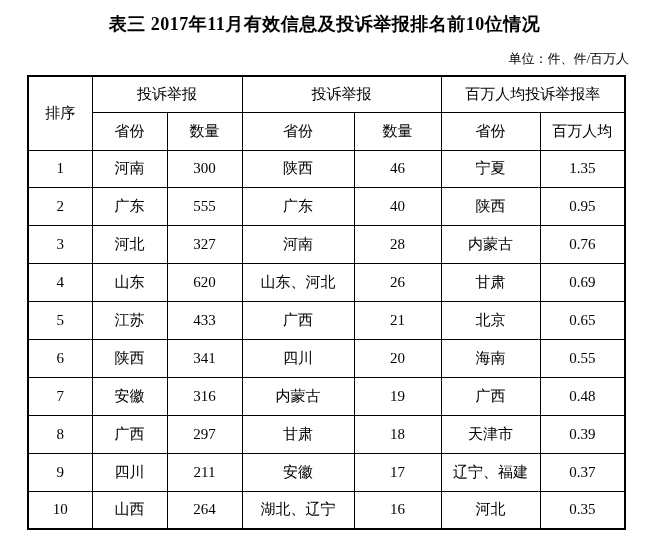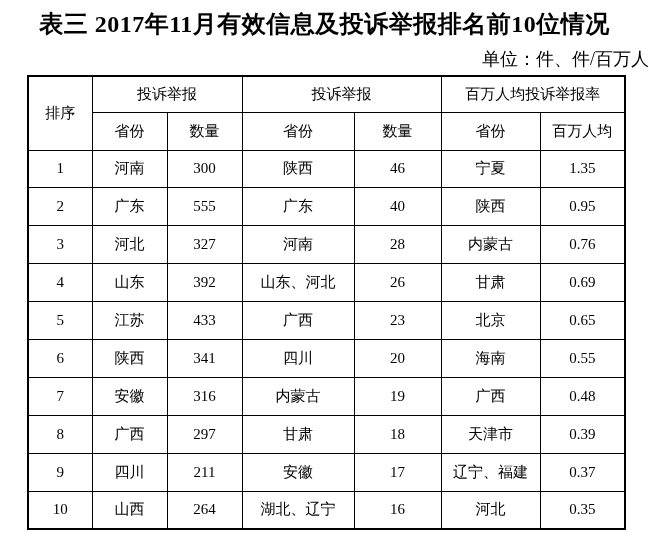--- a/index.html
+++ b/index.html
@@ -12,29 +12,30 @@
   .page {
     position: relative;
     width: 649px;
     height: 540px;
     background: #ffffff;
     overflow: hidden;
   }
   .doc-title {
     padding-top: 11px;
     text-align: center;
-    font-size: 24px;
+    font-size: 18px;
     font-weight: bold;
     letter-spacing: 0.5px;
     line-height: 26px;
   }
   .unit-note {
     margin-top: 13px;
+    padding-right: 20px;
     text-align: right;
-    font-size: 18px;
+    font-size: 13px;
     line-height: 18px;
   }
   table.rank-table {
     border-collapse: collapse;
     table-layout: fixed;
     margin-left: 27px;
     margin-top: 7px;
     border: 2px solid #000000;
   }
   .rank-table th,
@@ -111,32 +112,32 @@
           <td>河北</td>
           <td>327</td>
           <td>河南</td>
           <td>28</td>
           <td>内蒙古</td>
           <td>0.76</td>
         </tr>
         <tr>
           <td>4</td>
           <td>山东</td>
-          <td>392</td>
+          <td>620</td>
           <td>山东、河北</td>
           <td>26</td>
           <td>甘肃</td>
           <td>0.69</td>
         </tr>
         <tr>
           <td>5</td>
           <td>江苏</td>
           <td>433</td>
           <td>广西</td>
-          <td>23</td>
+          <td>21</td>
           <td>北京</td>
           <td>0.65</td>
         </tr>
         <tr>
           <td>6</td>
           <td>陕西</td>
           <td>341</td>
           <td>四川</td>
           <td>20</td>
           <td>海南</td>

